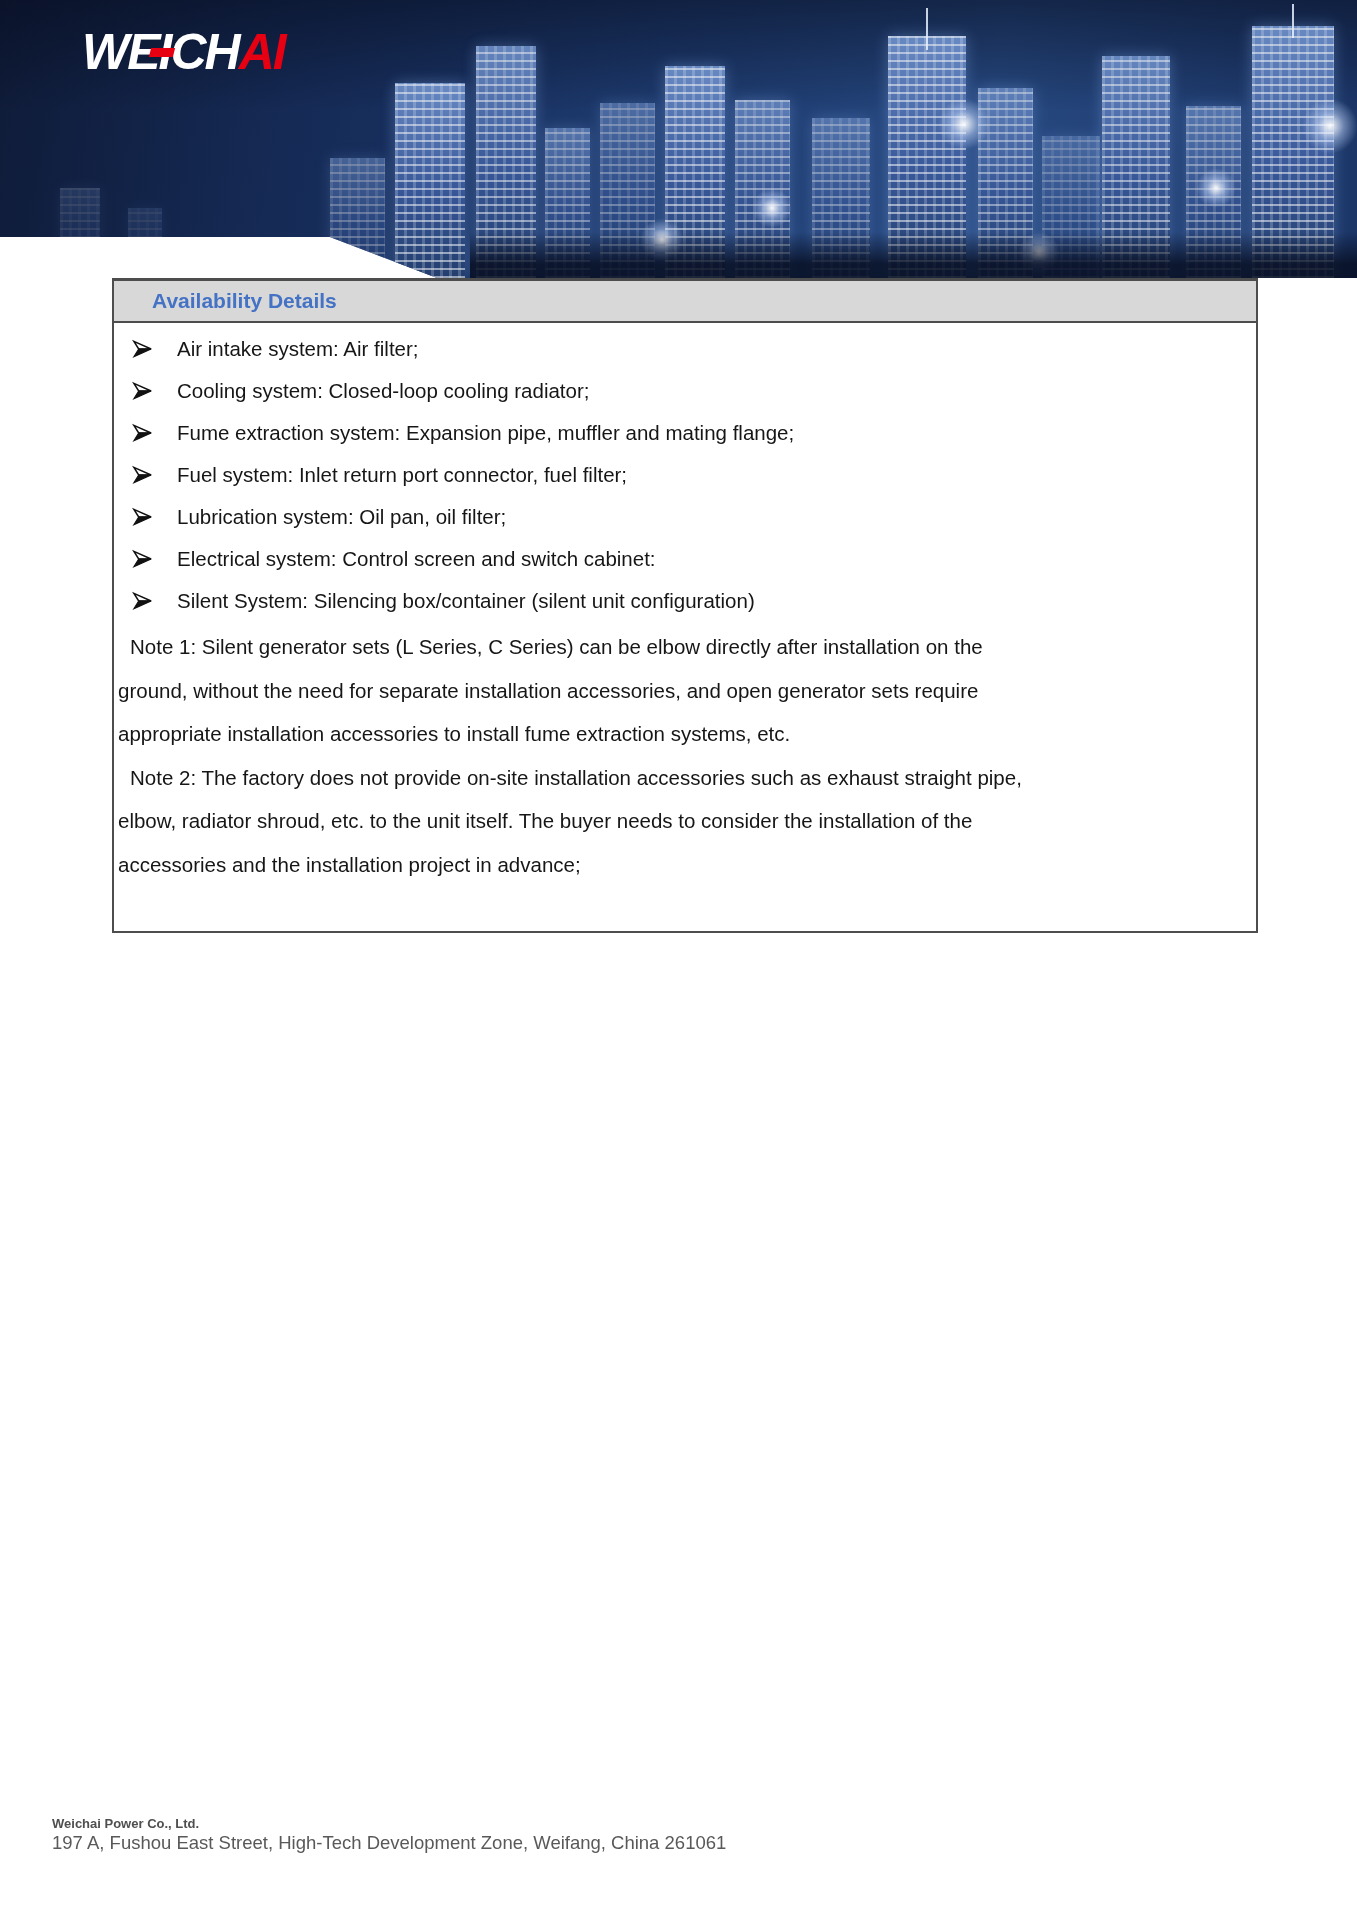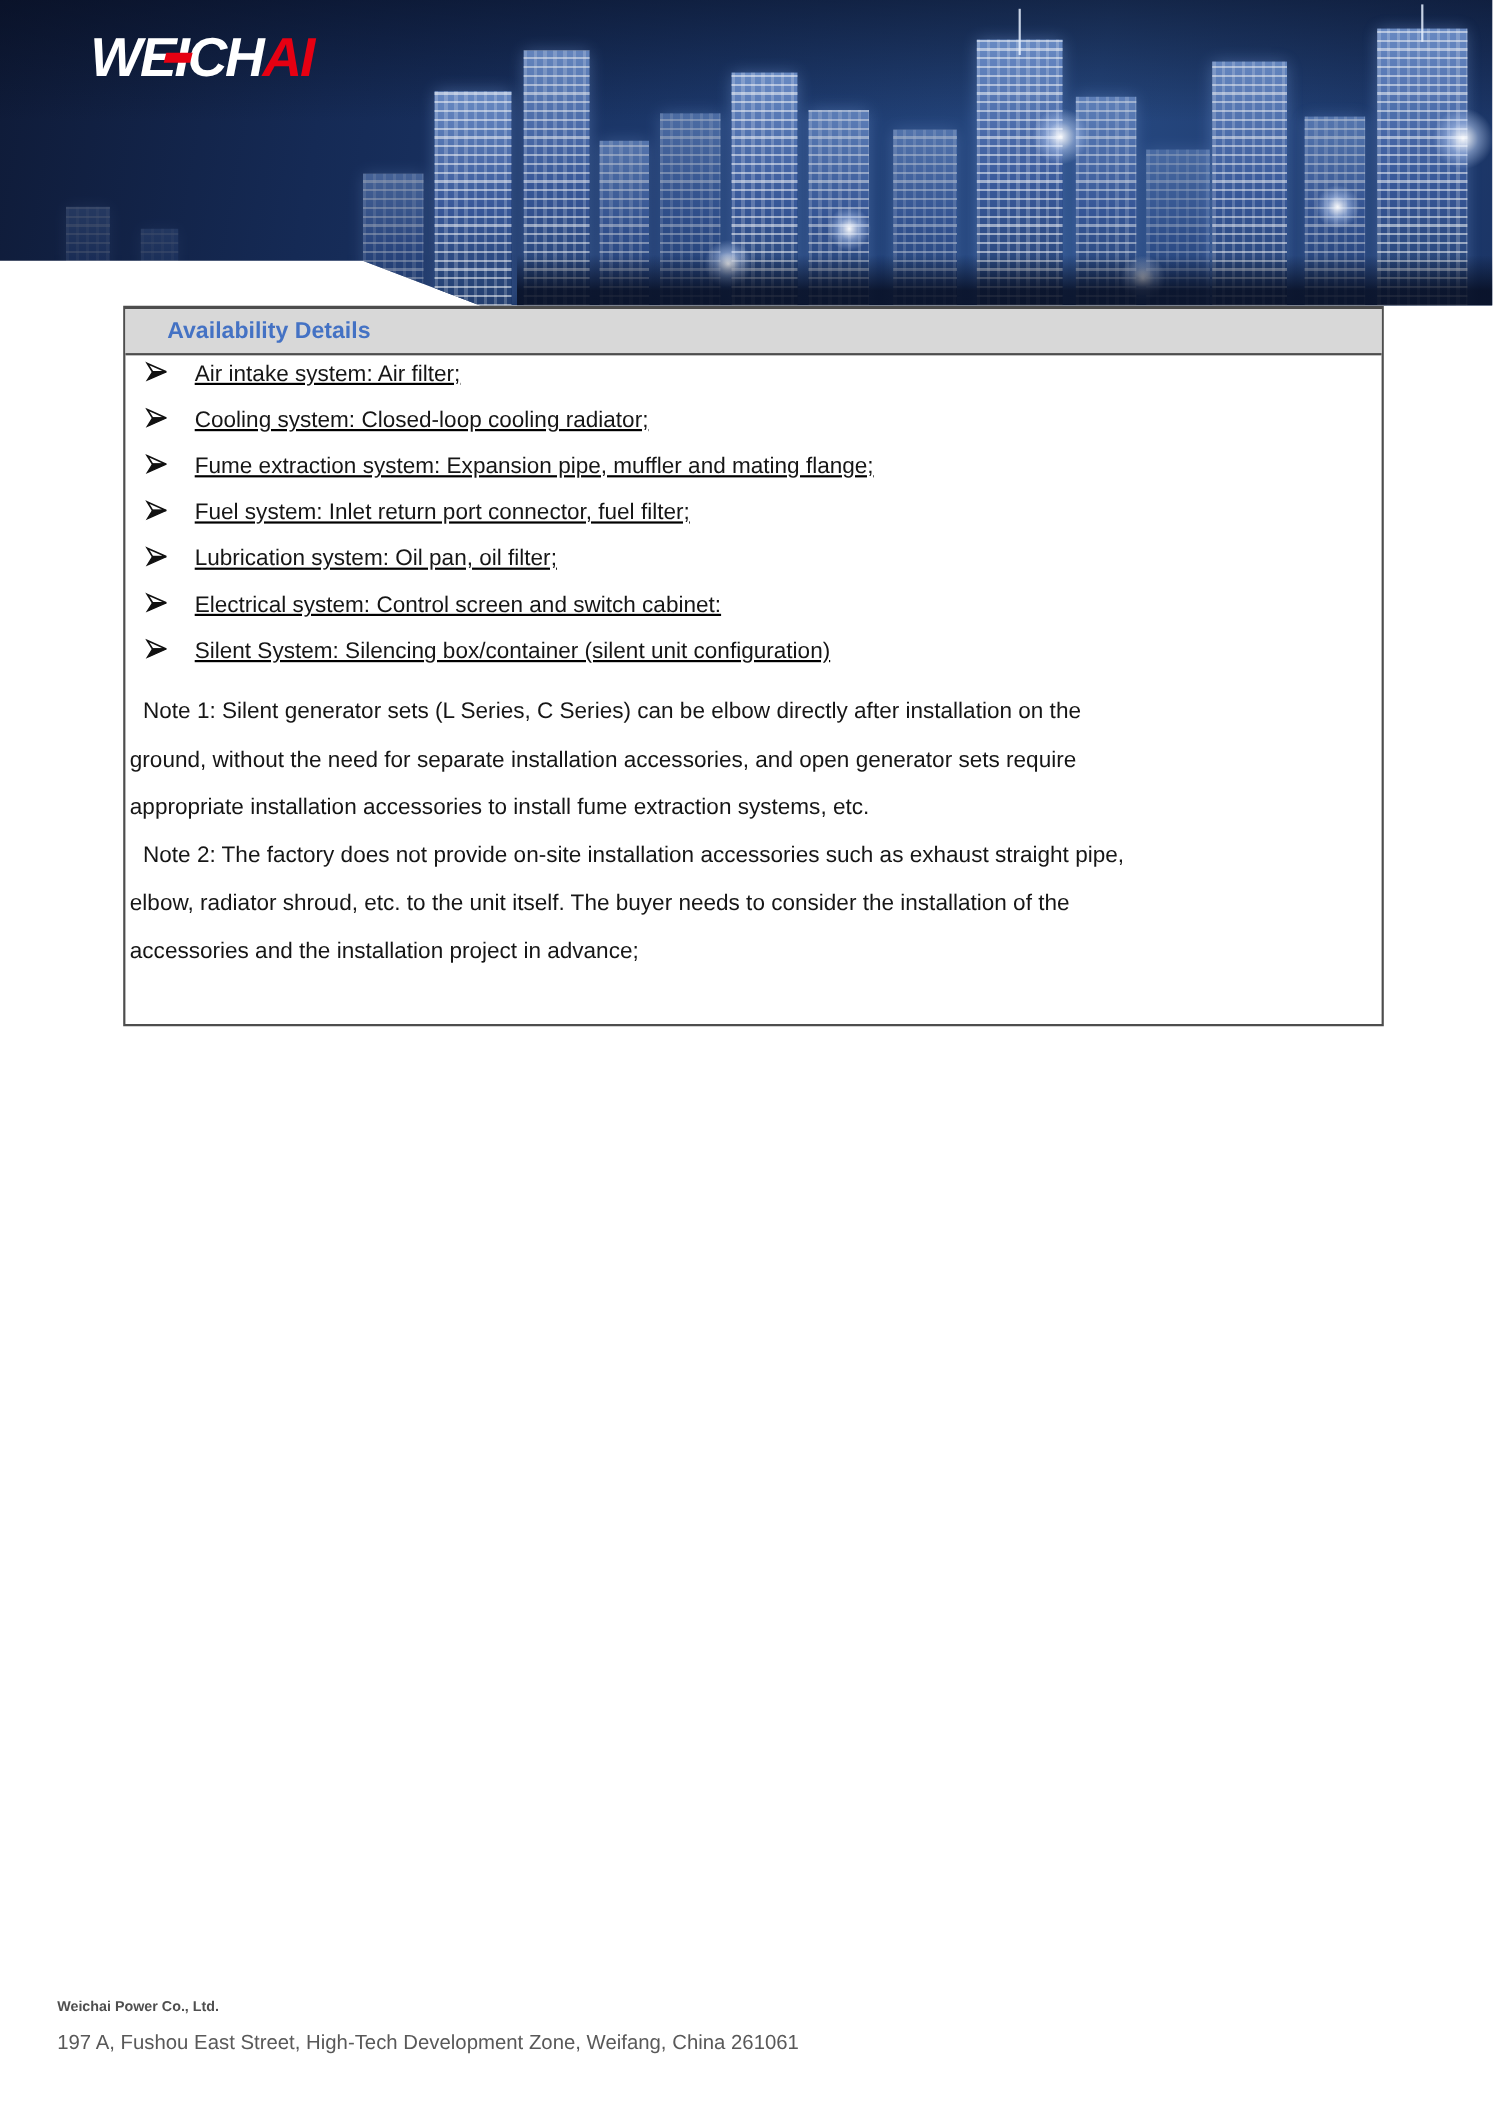--- a/index.html
+++ b/index.html
@@ -52,34 +52,34 @@
   #avail-table {
     position:absolute; left:112px; top:278px; width:1146px; height:655px;
     border:2px solid #4d4d4d; border-top-width:3px; background:#ffffff;
   }
   #avail-header {
     height:42px; background:#d8d8d8; border-bottom:2px solid #4d4d4d;
     padding-left:38px; display:flex; align-items:center;
   }
   #avail-title { color:#4472c4; font-weight:bold; font-size:21px; }
   #bullet-list { padding-top:5px; }
-  .bullet-row { height:42px; display:flex; padding-left:18px; white-space:nowrap;text-decoration:underline; }
+  .bullet-row { height:42px; display:flex; align-items:center; padding-left:18px; white-space:nowrap; }
   .bullet-icon { width:21px; height:20px; flex:0 0 21px; }
   .bullet-text { margin-left:24px; font-size:20.5px; color:#161616; }
   #notes { margin-top:3px; }
   .note-line {
     height:43.5px; line-height:43.5px; font-size:20.5px; color:#161616;
     padding-left:4px; white-space:nowrap; overflow:hidden;
   }
   .note-line.first { padding-left:16px; }
 
   
   #footer { position:absolute; left:52px; top:1816px; }
   #footer-company { font-weight:bold; font-size:13px; color:#4f4f4f; }
-  #footer-address { margin-top:15px; font-size:18.5px; color:#595959; }
+  #footer-address { margin-top:1px; font-size:18.5px; color:#595959; }
 </style>
 </head>
 <body>
 
 <div id="page">
 
   <div id="banner">
     <div class="skyline">
       <div class="bld" style="left:60px;  width:40px; height:90px;  opacity:.22;"></div>
       <div class="bld" style="left:128px; width:34px; height:70px;  opacity:.18;"></div>

